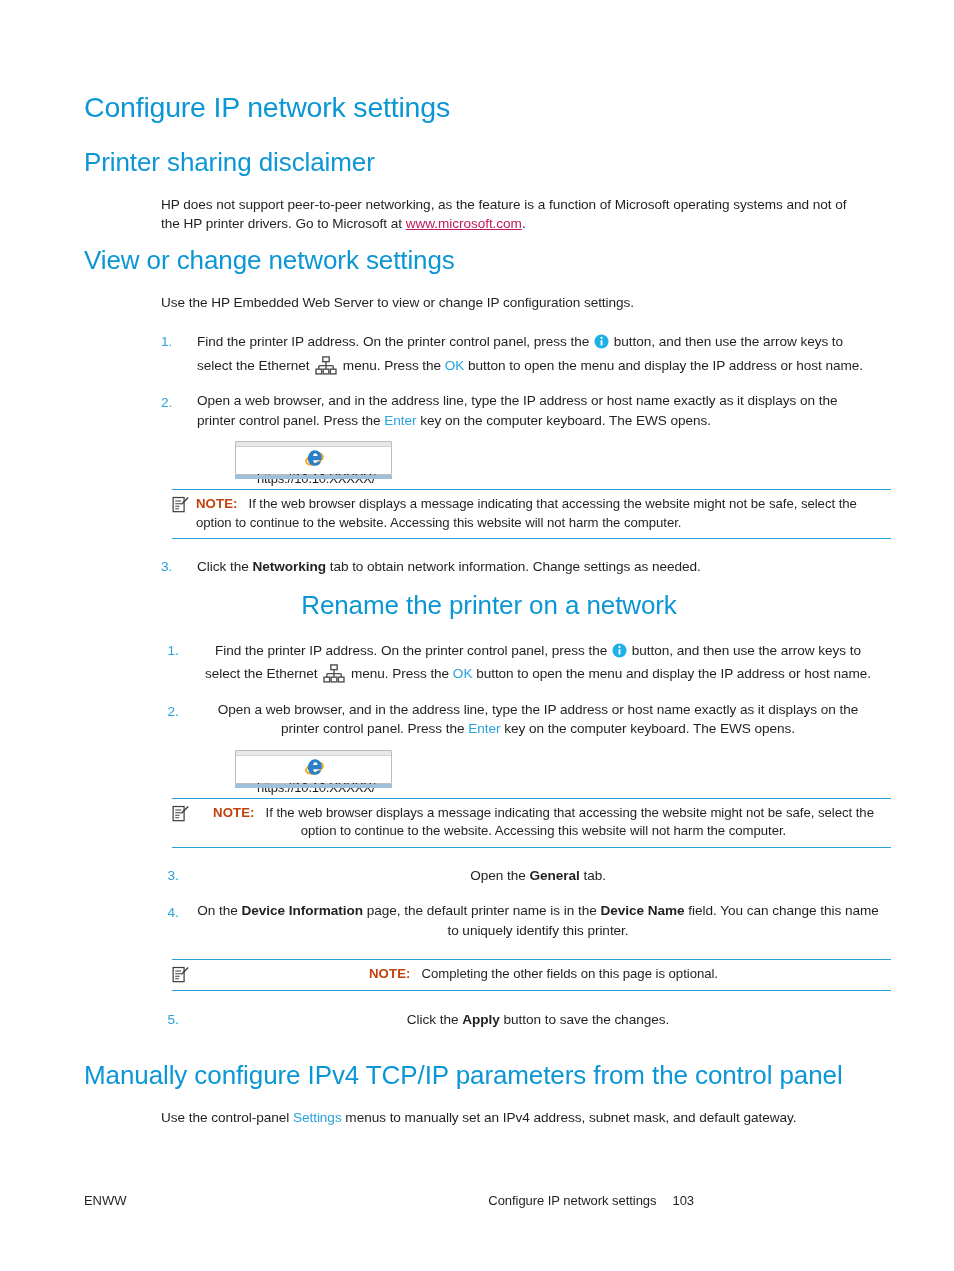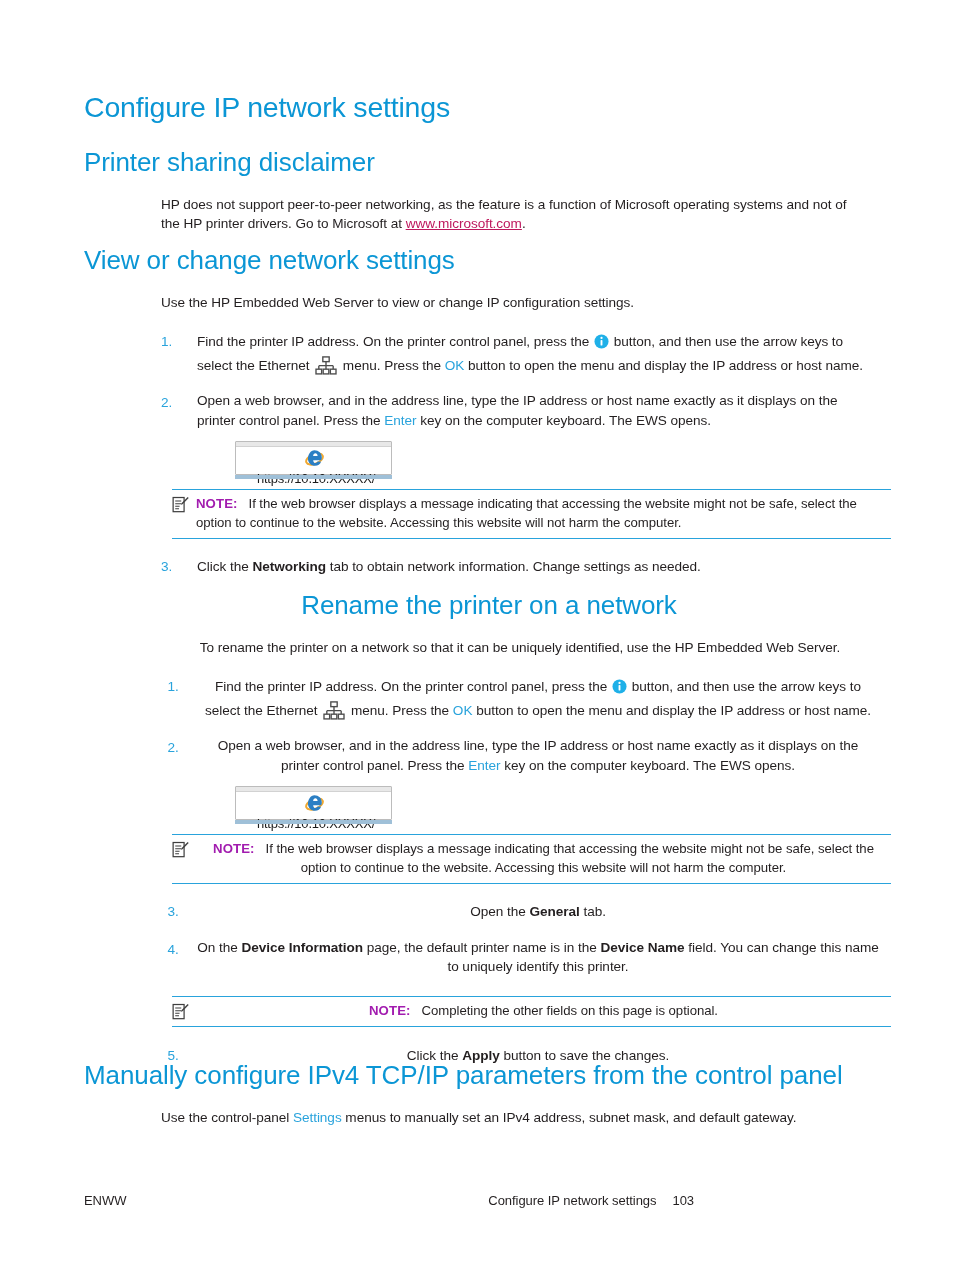--- a/index.html
+++ b/index.html
@@ -168,21 +168,21 @@
     line-height: 18.6px;
     letter-spacing: -0.05px;
     color: #231f20;
   }
   .note-inner .noteicon {
     position: absolute;
     left: 0;
     top: 1px;
   }
   .note-label {
-    color: #a21caf;
+    color: #c2410c;
     letter-spacing: 0.1px;
   }
   .note-gap { display: inline-block; width: 11px; }
 
   
   .footer {
     position: absolute;
     left: 84px;
     right: 84px;
     top: 1193px;
@@ -270,21 +270,20 @@
     <ol class="steps" style="margin:16px 0 0 77px;width:718px;">
       <li>
         <span class="num">3.</span>
         <span>Click the </span><span class="bold">Networking</span><span> tab to obtain network information. Change settings as needed.</span>
       </li>
     </ol>
   </div>
 
   <div style="position:absolute;left:84px;top:591px;width:810px;text-align:center;">
     <h2 class="h2">Rename the printer on a network</h2>
-    <p class="body-text" style="margin:17px 0 0 77px;width:718px;">To rename the printer on a network so that it can be uniquely identified, use the HP Embedded Web Server.</p>
 
     <ol class="steps" style="margin:18px 0 0 77px;width:718px;">
 
       <li>
         <span class="num">1.</span>
         <span>Find the printer IP address. On the printer control panel, press the </span><span class="icon-info"><svg viewBox="0 0 16 16" width="15" height="15">
               <circle cx="8" cy="8" r="7.5" fill="#1fb0e8"></circle>
               <rect x="7" y="6.3" width="2" height="6" rx="0.9" fill="#ffffff"></rect>
               <circle cx="8" cy="4.2" r="1.2" fill="#ffffff"></circle>
             </svg></span><span> button, and then use the arrow keys to select the Ethernet </span><span class="icon-ethernet"><svg viewBox="0 0 24 22" width="22" height="20">

